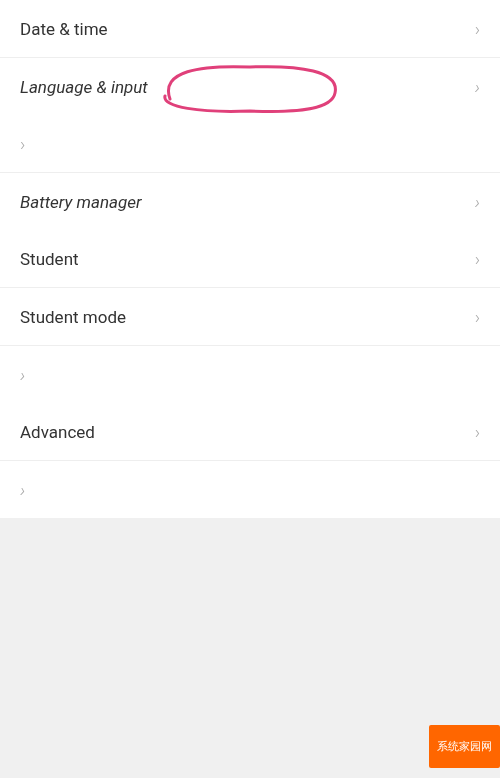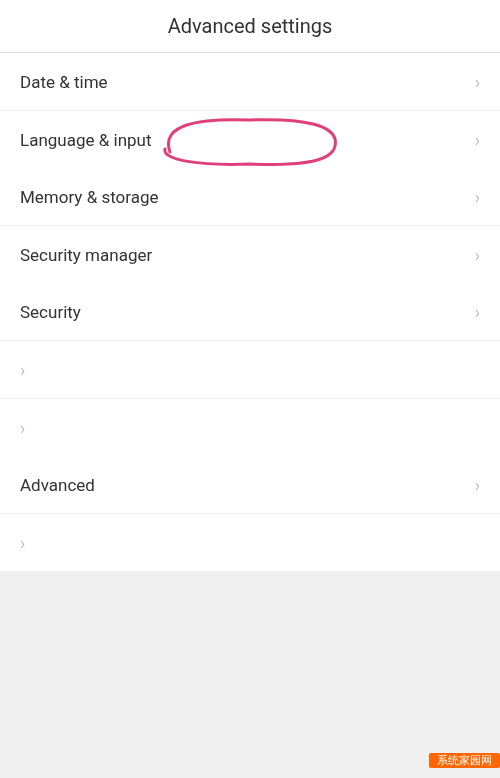--- a/index.html
+++ b/index.html
@@ -43,20 +43,21 @@
       justify-content: space-between;
       padding: 18px 20px;
       background-color: #ffffff;
       border-bottom: 1px solid #eeeeee;
       cursor: pointer;
       position: relative;
     }
 
     .settings-item:last-child {
       border-bottom: none;
+      font-style: italic;
     }
 
     .settings-item-text {
       font-size: 17px;
       color: #333333;
       font-weight: 400;
     }
 
     .chevron {
       color: #aaaaaa;
@@ -78,64 +79,61 @@
       height: 52px;
       pointer-events: none;
     }
 
     .watermark {
       position: absolute;
       bottom: 10px;
       right: 0px;
       background-color: #ff6600;
       color: white;
-      padding: 0 8px;
+      padding: 14px 8px;
       font-size: 11px;
       border-radius: 2px;
       z-index: 10;
     }
   </style>
 </head>
 <body>
 
 <div>
-  <div class="header">
-    <span class="header-title">Advanced settings</span>
-  </div>
 
   <div class="settings-list" id="settings-list-container">
   <div class="settings-group">
         <div class="settings-item">
           <span class="settings-item-text">Date &amp; time</span>
           <span class="chevron">›</span>
         </div>
         <div class="settings-item language-item">
           <span class="settings-item-text">Language &amp; input</span>
           <span class="chevron">›</span>
           <svg class="circle-annotation" viewBox="0 0 220 52" xmlns="http://www.w3.org/2000/svg">
             <path d="M 30,38 C 20,10 60,4 110,6 C 160,4 200,10 195,32 C 192,48 160,52 110,50 C 60,52 22,46 25,35" stroke="#e0407a" stroke-width="3" fill="none" stroke-linecap="round" stroke-linejoin="round"></path>
           </svg>
         </div>
       </div>
       <div class="settings-group">
         <div class="settings-item">
-          <span class="settings-item-text">Memory &amp; storage</span>
           <span class="chevron">›</span>
         </div>
         <div class="settings-item">
-          <span class="settings-item-text">Security manager</span>
+          <span class="settings-item-text">Battery manager</span>
           <span class="chevron">›</span>
         </div>
       </div>
       <div class="settings-group">
         <div class="settings-item">
-          <span class="settings-item-text">Security</span>
+          <span class="settings-item-text">Student</span>
           <span class="chevron">›</span>
         </div>
         <div class="settings-item">
+          <span class="settings-item-text">Student mode</span>
           <span class="chevron">›</span>
         </div>
         <div class="settings-item">
           <span class="chevron">›</span>
         </div>
       </div>
       <div class="settings-group">
         <div class="settings-item">
           <span class="settings-item-text">Advanced</span>
           <span class="chevron">›</span>

